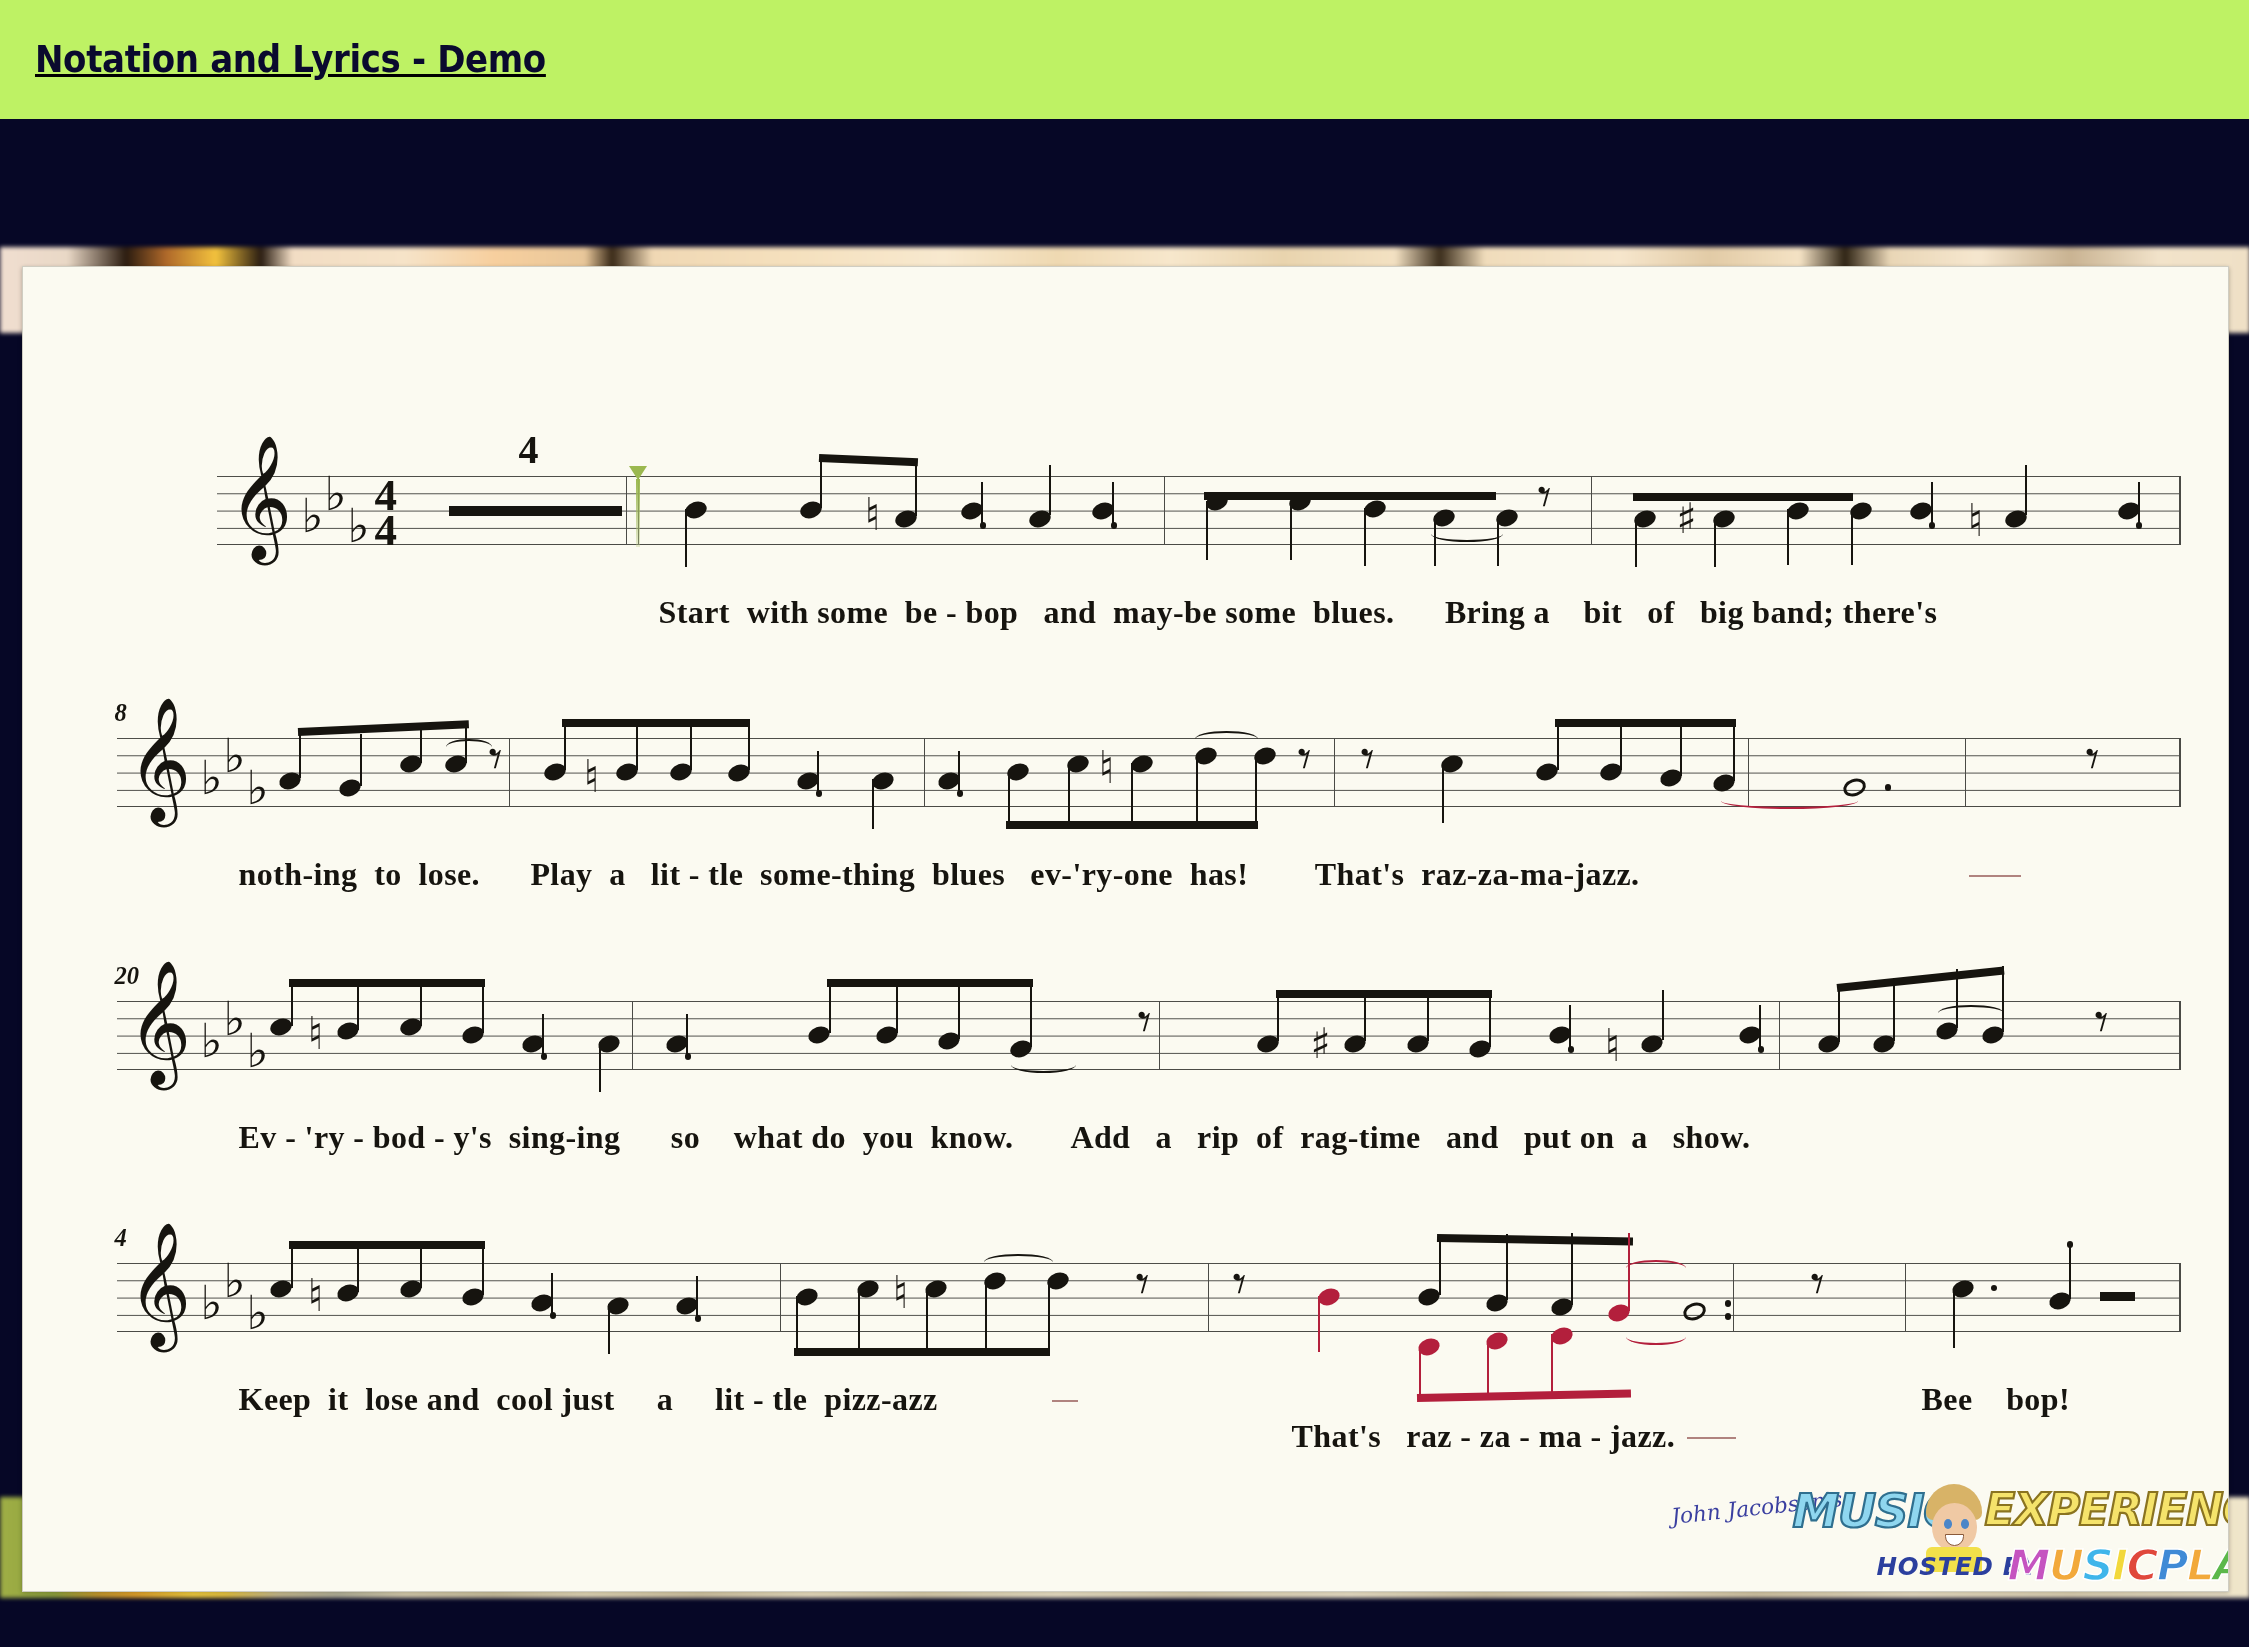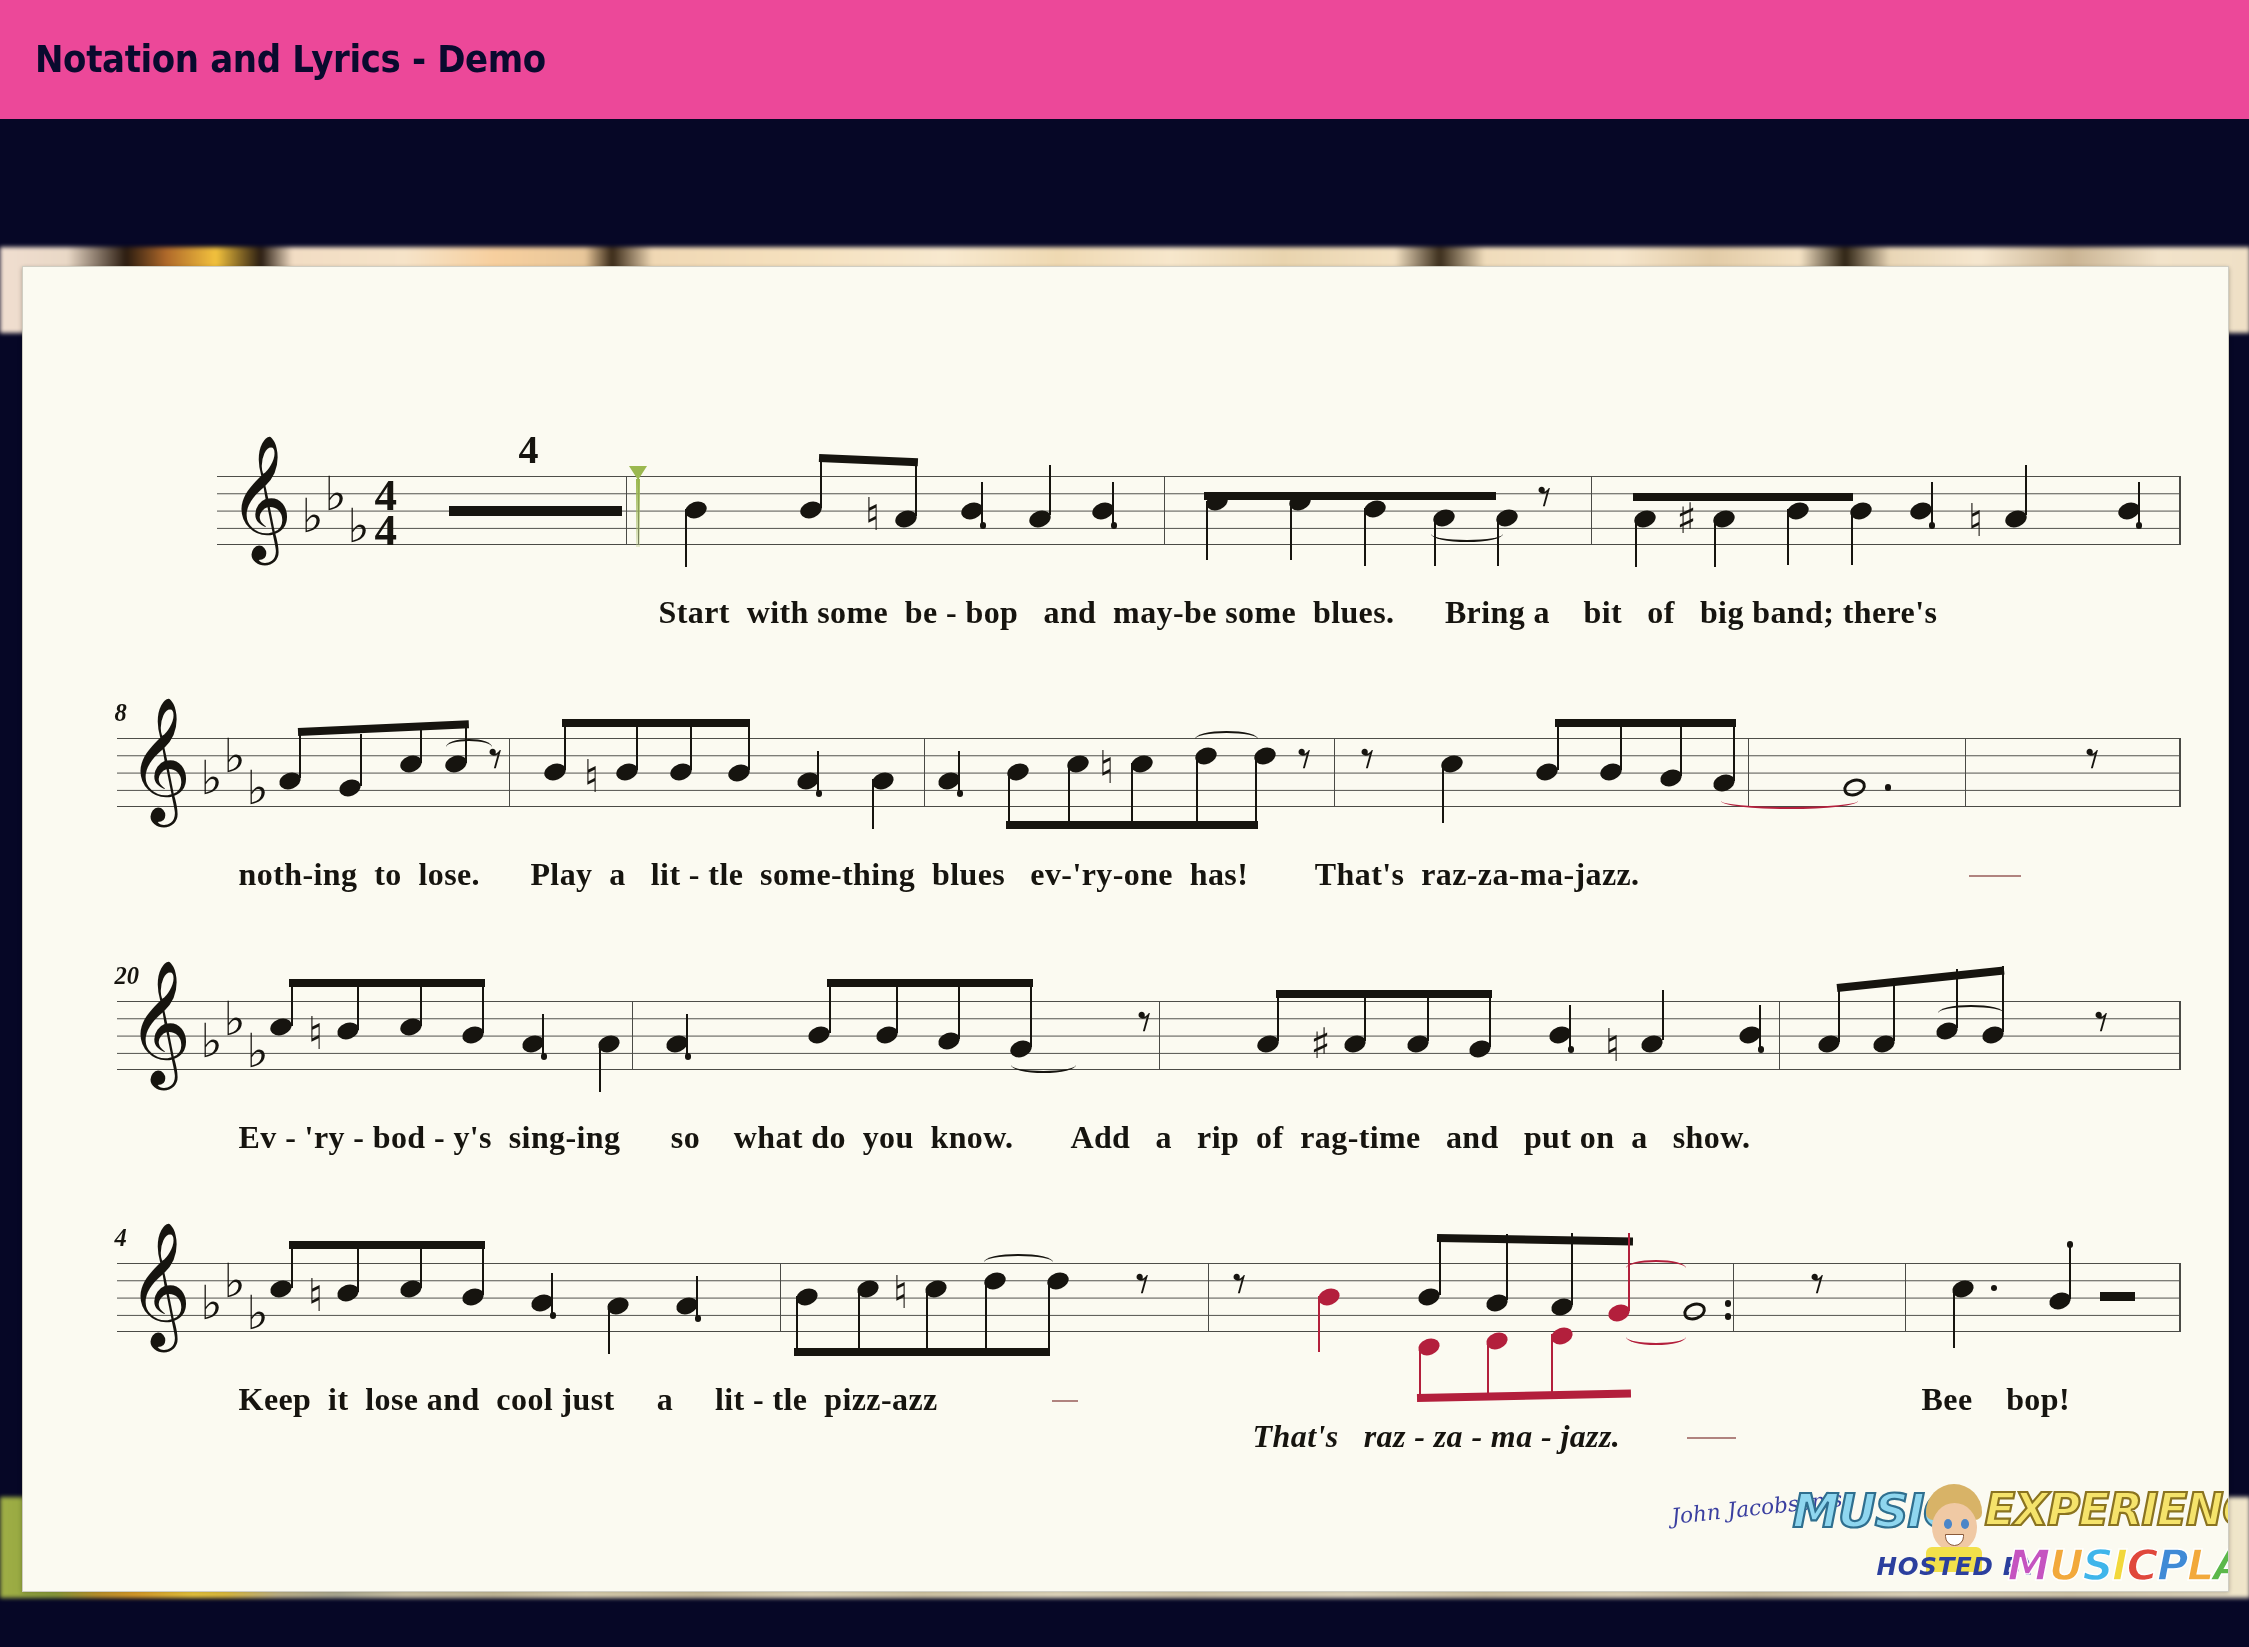--- a/index.html
+++ b/index.html
@@ -9,24 +9,25 @@
     font-family: "Liberation Sans", sans-serif;
     background: #ffffff;
     overflow: hidden;
   }
   #root { position: relative; width: 2250px; height: 1647px; }
 
   
   .header {
     position: absolute; left: 0; top: 0;
     width: 2250px; height: 119px;
-    background: #ec4899;
+    background: #bef264;
     display: flex; align-items: center;
     padding: 8px 35px;
     z-index: 40;
+    text-decoration: underline;
   }
   .page-title {
     font-family: "DejaVu Sans", sans-serif;
     font-size: 37px; font-weight: 700;
     letter-spacing: -0.4px;
     color: #0a0a2e;
     white-space: nowrap;
     transform: scaleX(0.92);
     transform-origin: left center;
   }
@@ -631,21 +632,21 @@
         <div class="nh" style="left:1929px; top:18px;"></div>
         <div class="flagdot" style="left:1968px; top:21.6px;"></div>
         <div class="stem" style="left:1930px; top:24.5px; height:60px;"></div>
         <div class="nh" style="left:2026px; top:30px;"></div>
         <div class="stem" style="left:2046px; top:-18.7px; height:55px;"></div>
         <div class="flagdot" style="left:2044px; top:-21.6px;"></div>
         <div class="wholerest-bar" style="left:2077px; top:29px; width:35px;"></div>
 
         <div class="lyric-row" style="left:216px; top:118px;">Keep  it  lose and  cool just     a     lit - tle  pizz-azz</div>
         <div class="lyric-ext" style="left:1029px; top:137px; width:26px;"></div>
-        <div class="lyric-row" style="left:1230px; top:155px;font-style:italic;">That's   raz - za - ma - jazz.</div>
+        <div class="lyric-row" style="left:1269px; top:155px;">That's   raz - za - ma - jazz.</div>
         <div class="lyric-ext" style="left:1664px; top:174px; width:49px;"></div>
         <div class="lyric-row" style="left:1899px; top:118px;">Bee    bop!</div>
       </div>
 
       <div class="logo">
         <div class="logo-sig">John Jacobson's</div>
         <div class="logo-music">MUSIC</div>
         <div class="logo-face">
           <div class="logo-hair"></div>
           <div class="logo-skin"></div>

